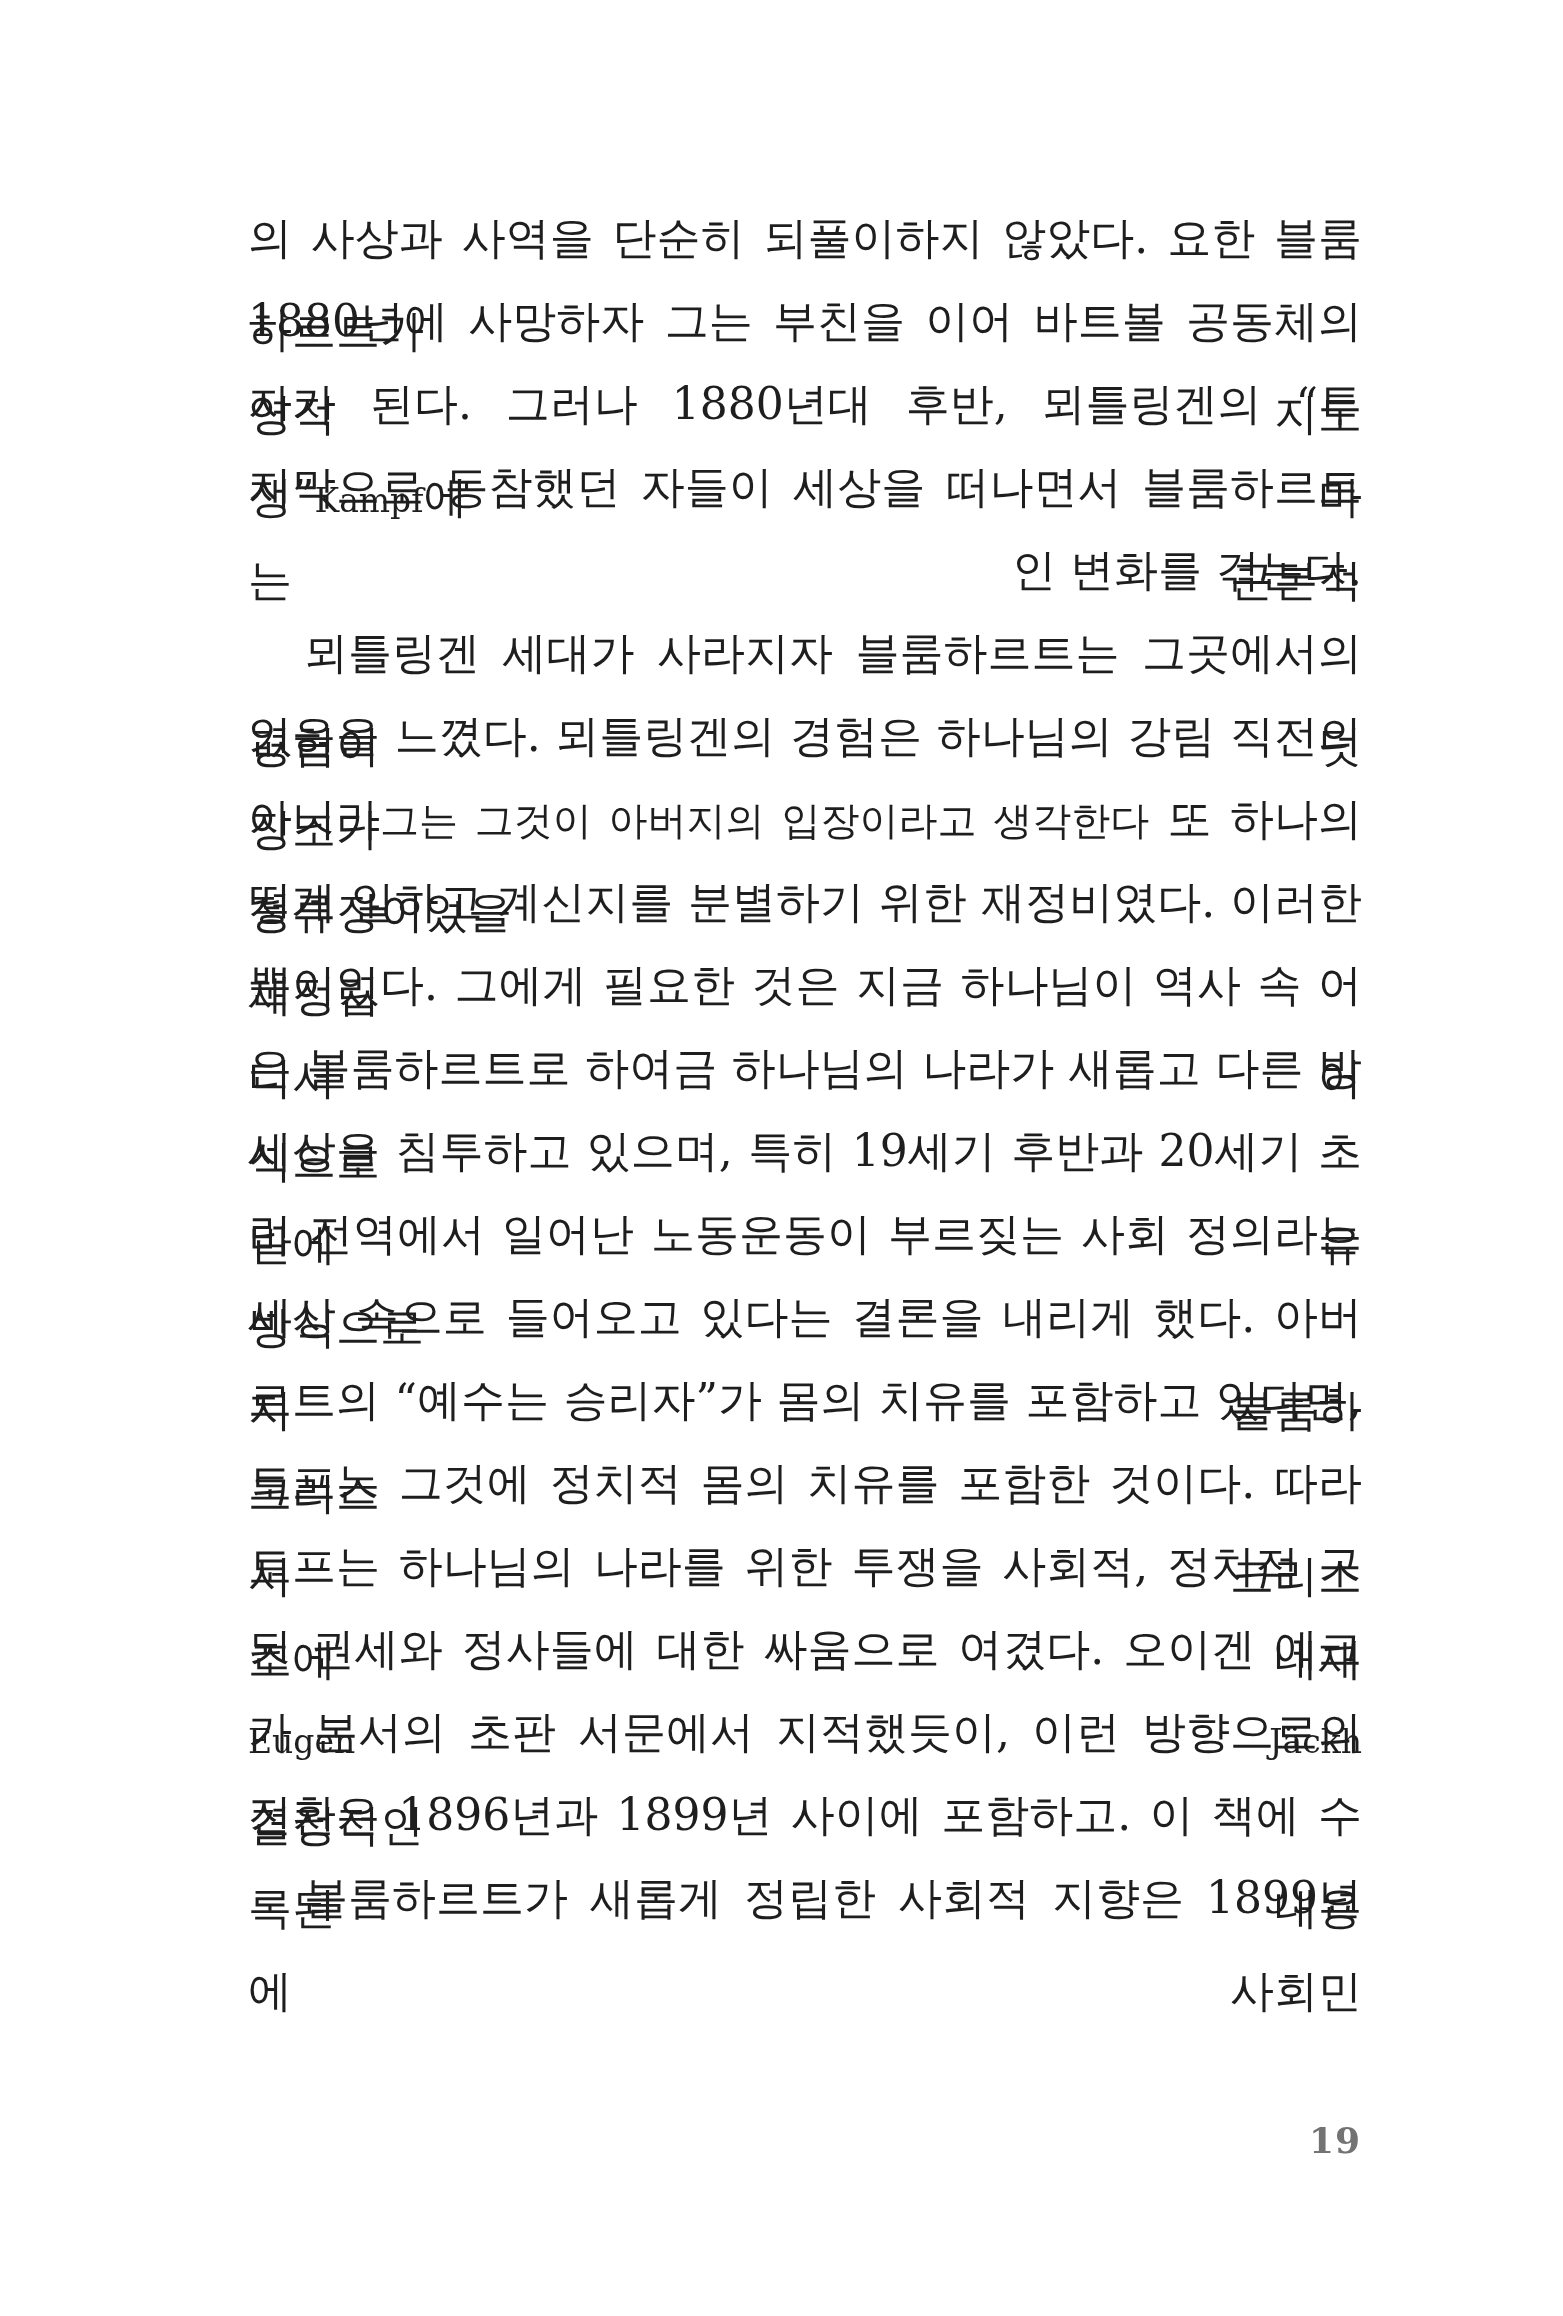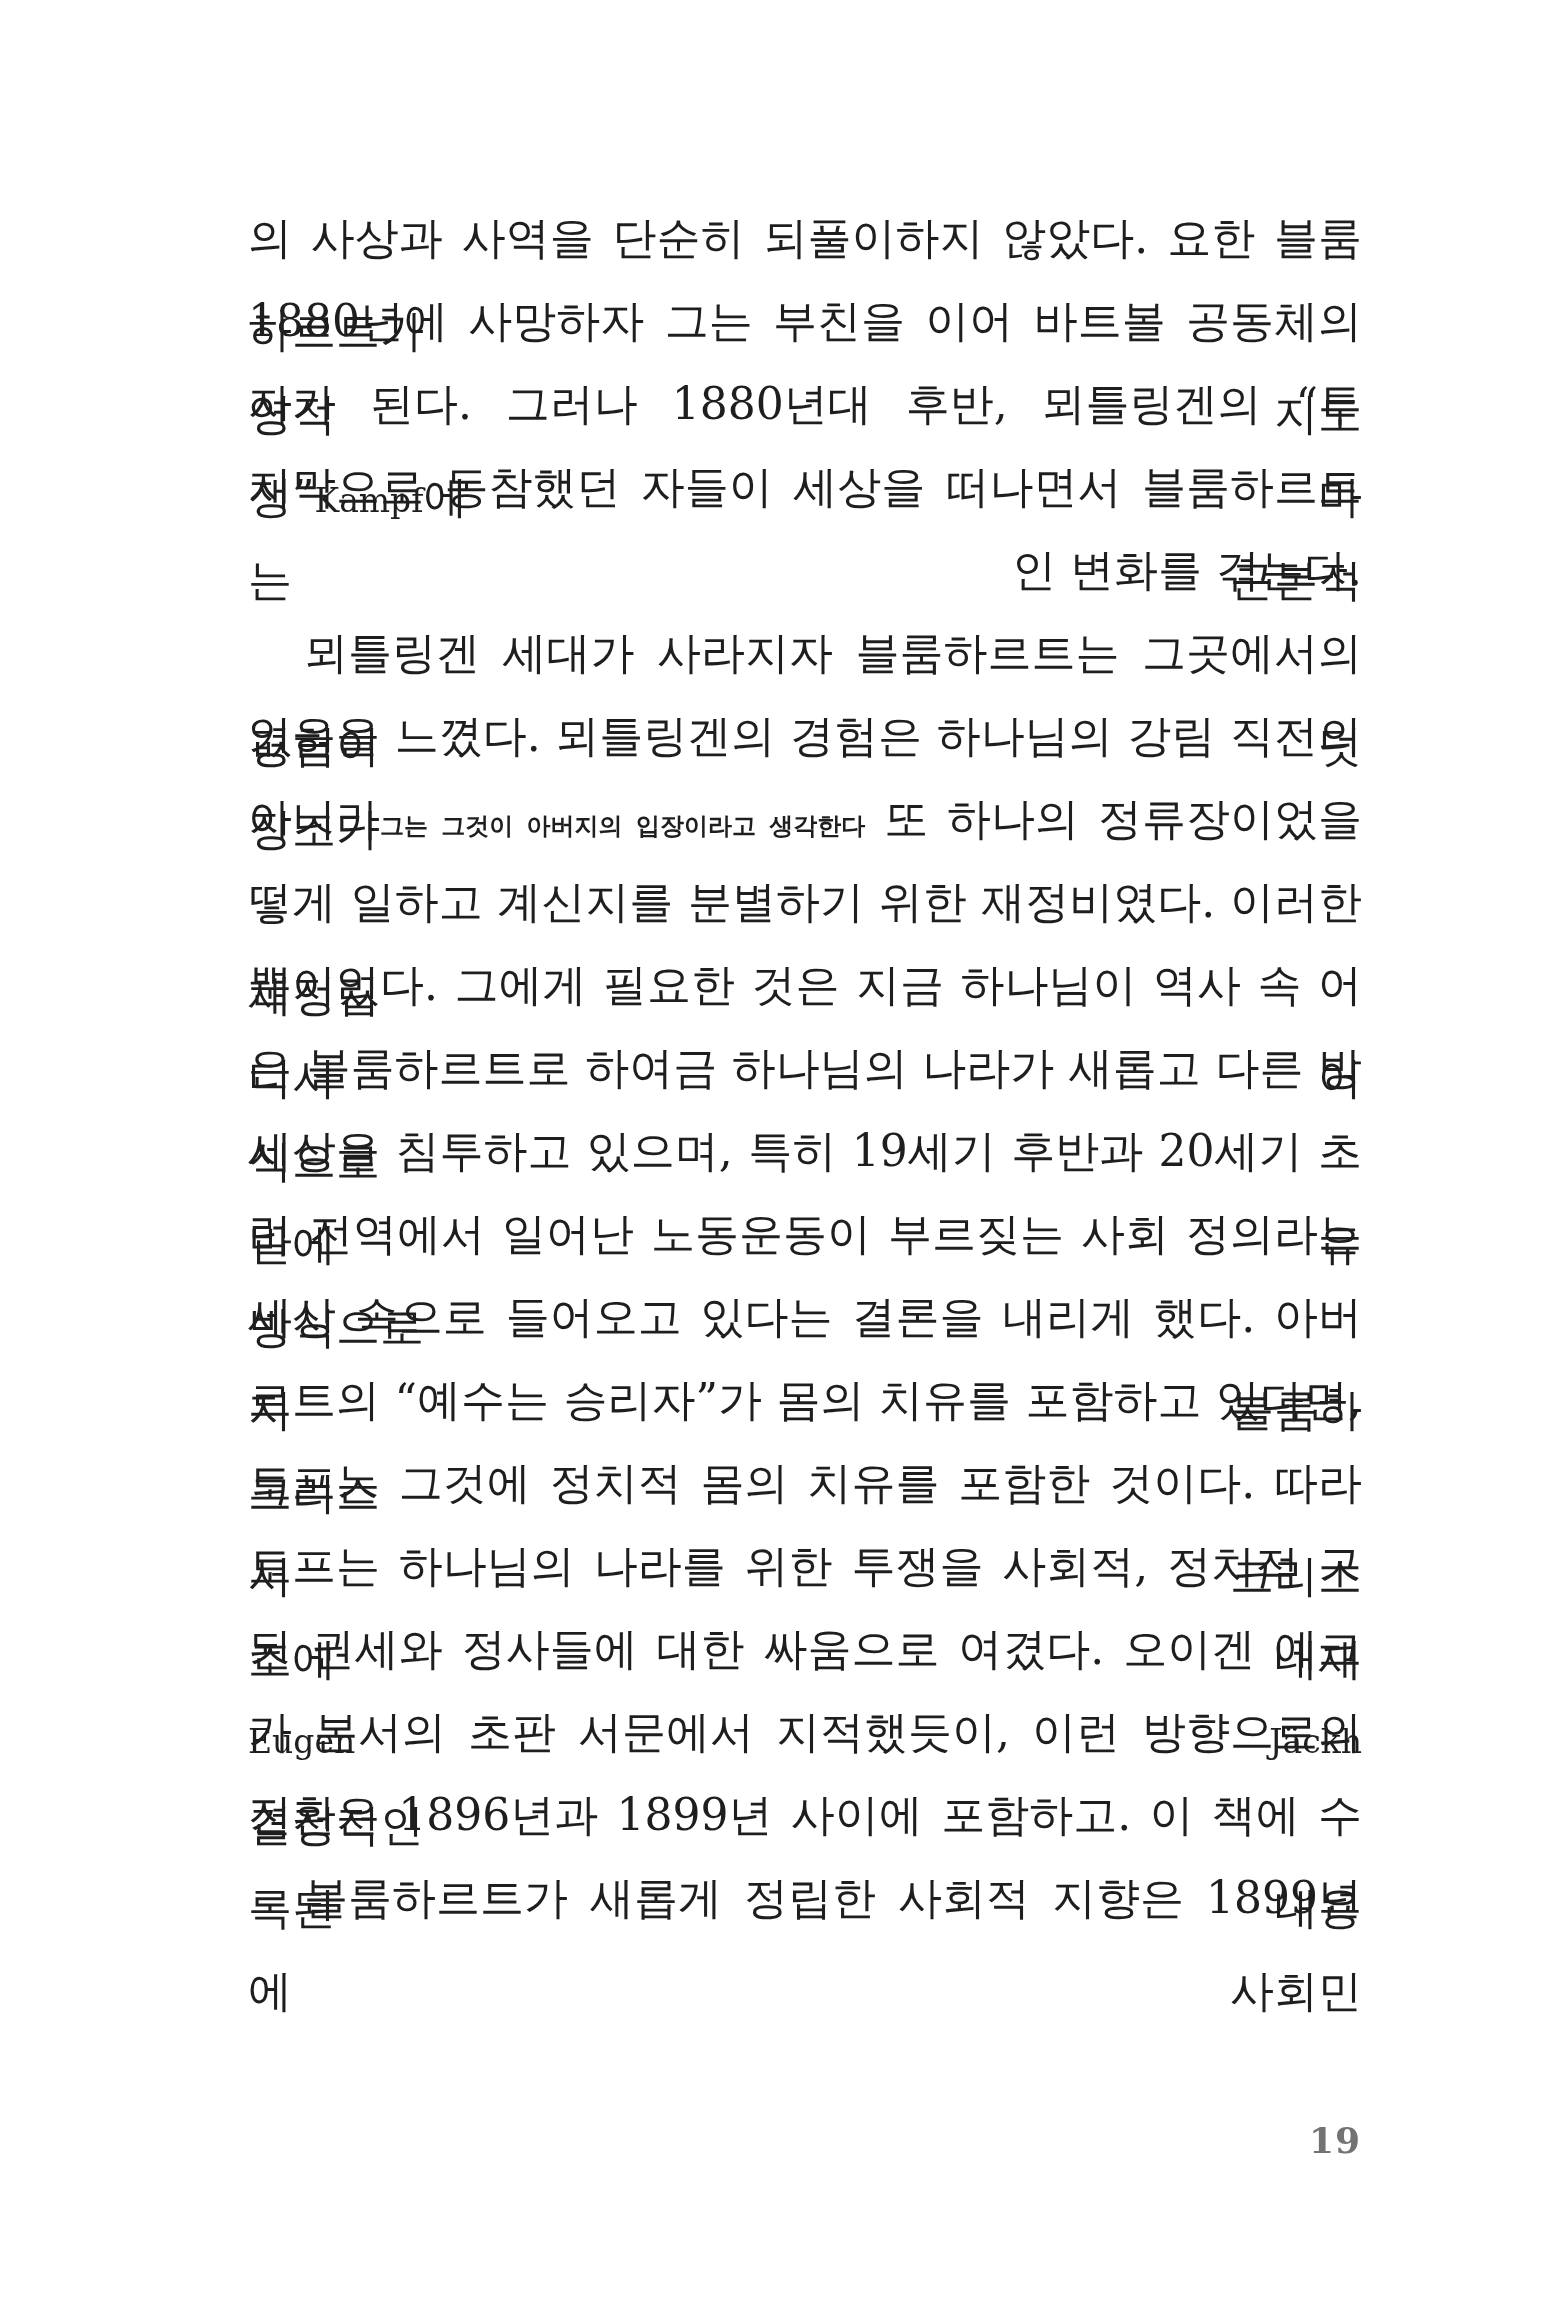--- a/index.html
+++ b/index.html
@@ -24,21 +24,21 @@
     text-align: right;
   }
   .line.justify {
     text-align: justify;
     text-align-last: justify;
   }
   .line.indent {
     text-indent: 56px;
   }
   .seg-k  { font-size: 44px; }
-  .seg-ks { font-size: 24px; font-weight: bold; }
+  .seg-ks { font-size: 39px; }
   .seg-lat { font-size: 33px; }
   .page-number {
     position: absolute;
     left: 1309px;
     top: 2119px;
     font-size: 36px;
     font-weight: bold;
     letter-spacing: 1px;
     color: #737373;
   }

